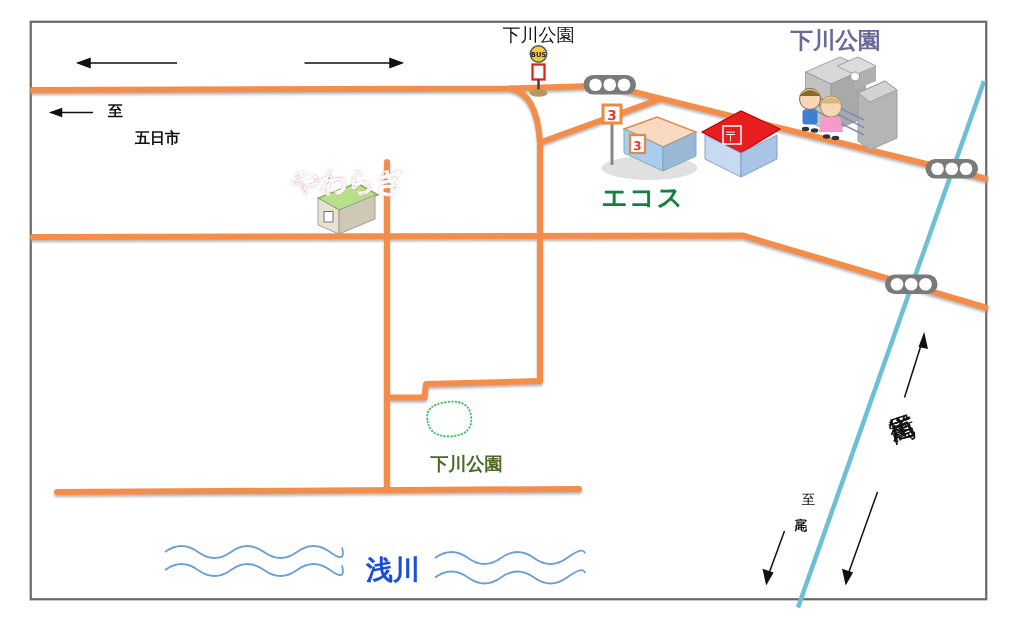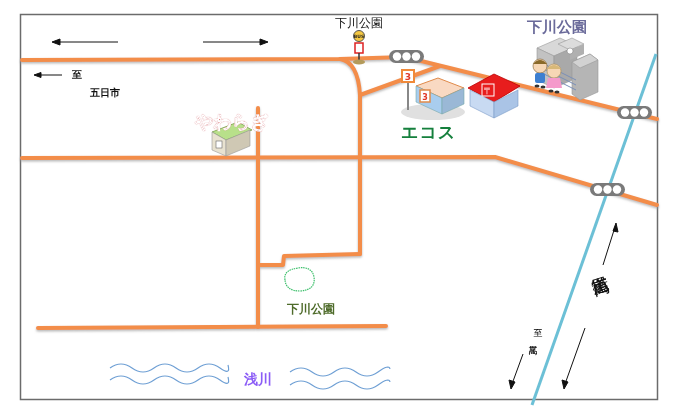--- a/index.html
+++ b/index.html
@@ -6,21 +6,21 @@
   body { width:680px; height:419px; position:relative; overflow:hidden; font-family:"DejaVu Sans", sans-serif; }
   #map { position:absolute; left:0; top:0; width:680px; height:419px; }
   .lbl { position:absolute; white-space:nowrap; line-height:1; }
   .road-name { font-size:17px; color:#111; }
   .small { font-size:10px; color:#111; font-weight:bold; }
   .bus-label { font-size:12px; color:#111; }
   .school-label { font-size:15px; color:#6a6a9a; font-weight:bold; }
   .yawaragi { font-size:18px; color:#c9474f; font-weight:bold; -webkit-text-stroke:0.5px #fff; text-shadow:0 0 1px #c9474f; }
   .ecos { font-size:17px; color:#15803d; font-weight:bold; letter-spacing:1px; }
   .park { font-size:12px; color:#4e6b2a; font-weight:bold;margin-left:15px; }
-  .river { font-size:14px; color:#8b5cf6; font-weight:bold; }
+  .river { font-size:18px; color:#1d4ed8; font-weight:bold; }
   .vert { writing-mode:vertical-rl; }
 </style>
 </head>
 <body>
 
 <div id="map">
   <svg width="680" height="419" viewBox="0 0 680 419" xmlns="http://www.w3.org/2000/svg">
     <defs>
       <filter id="sh" x="-5%" y="-5%" width="110%" height="130%">
         <feDropShadow dx="0" dy="1.5" stdDeviation="0.8" flood-color="#9a9a9a" flood-opacity="0.7"></feDropShadow>

